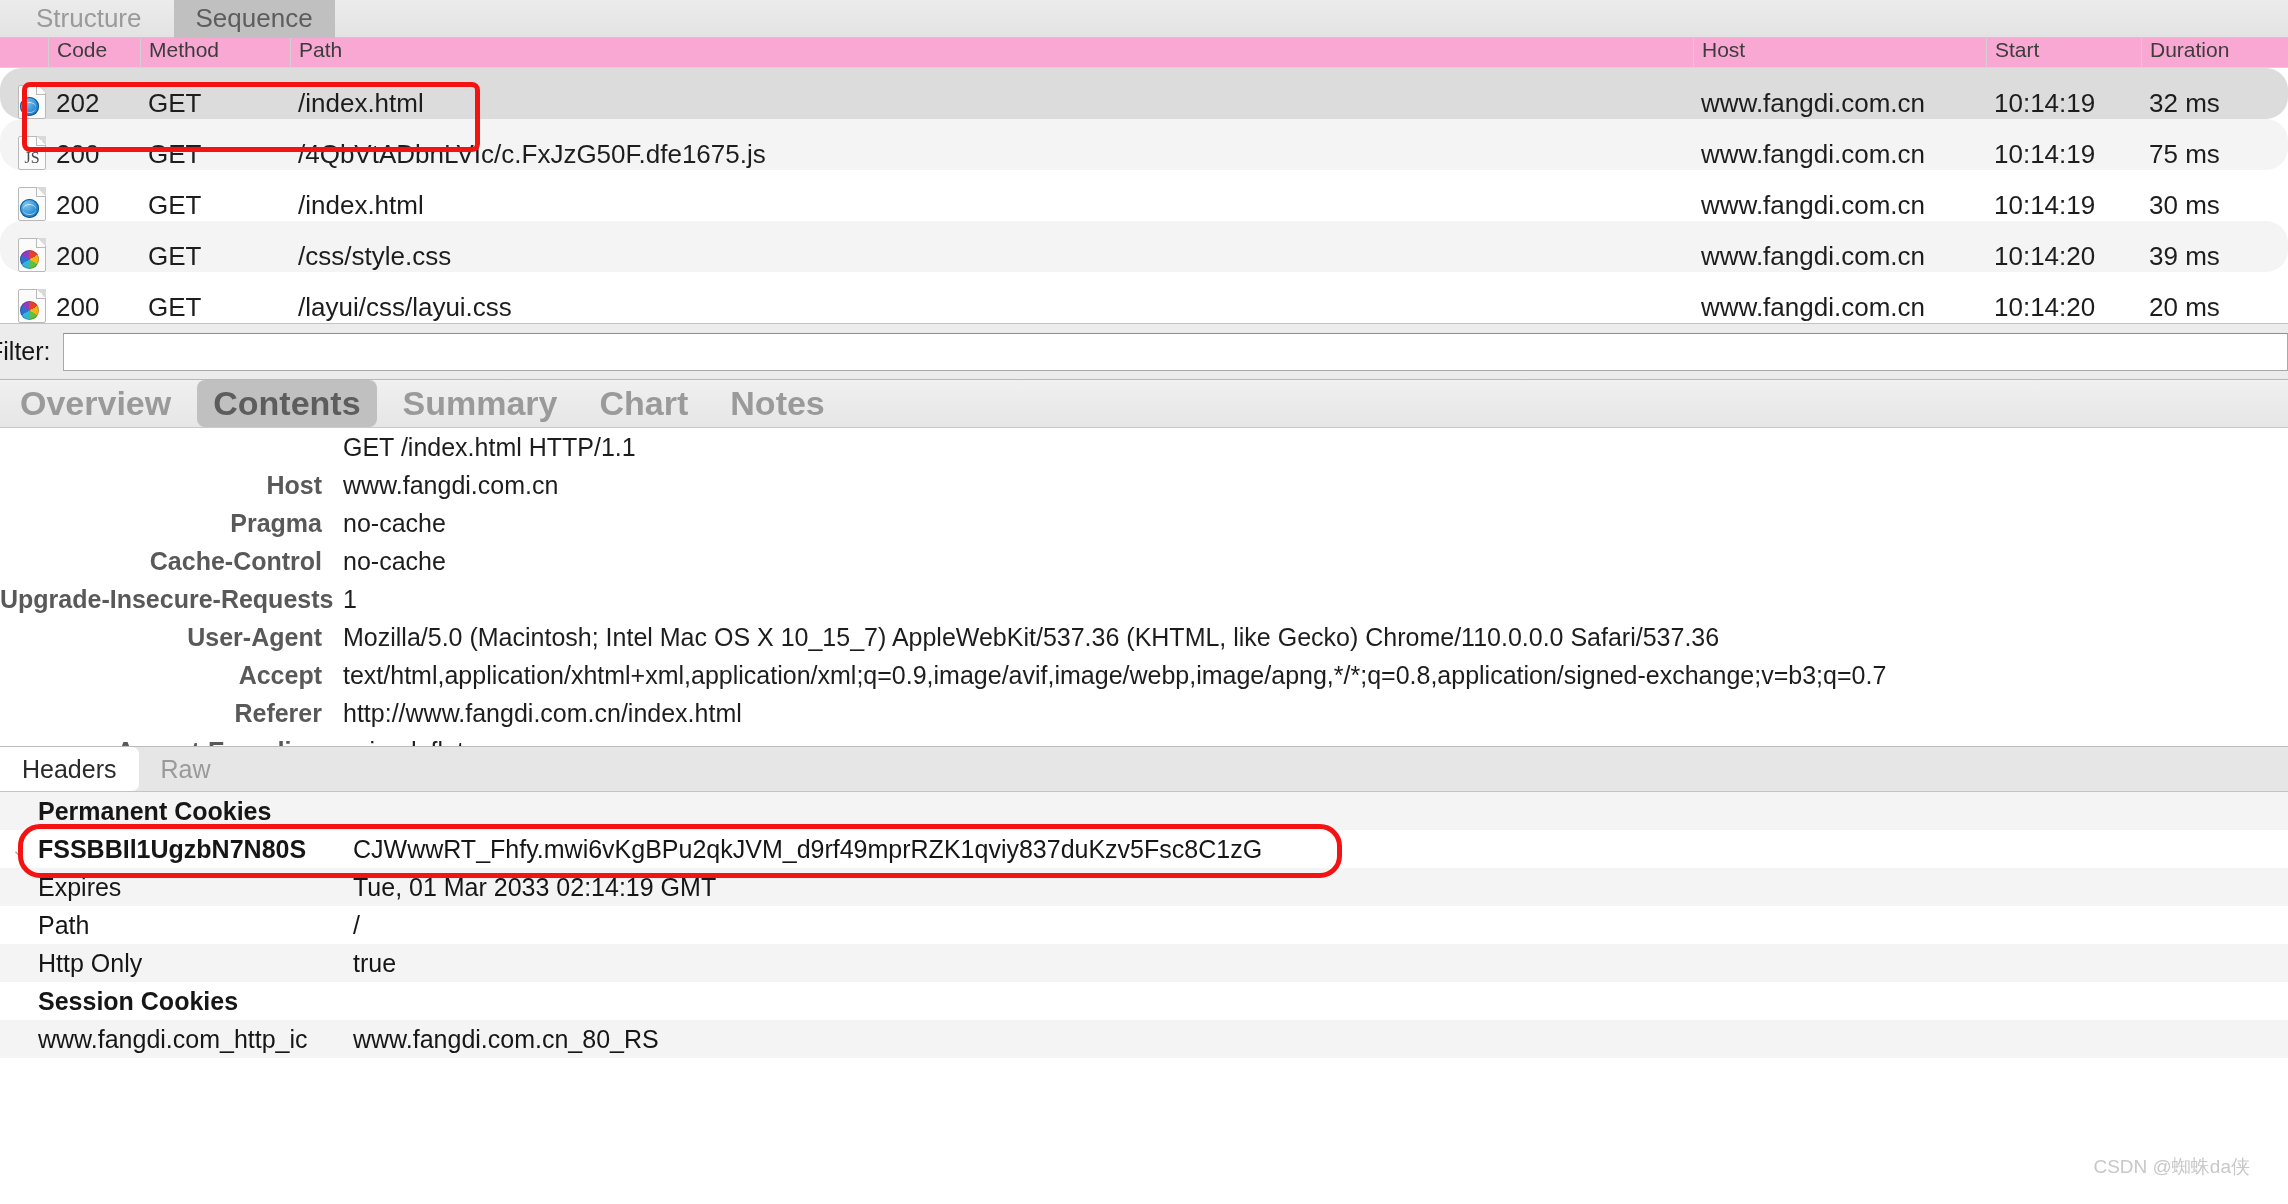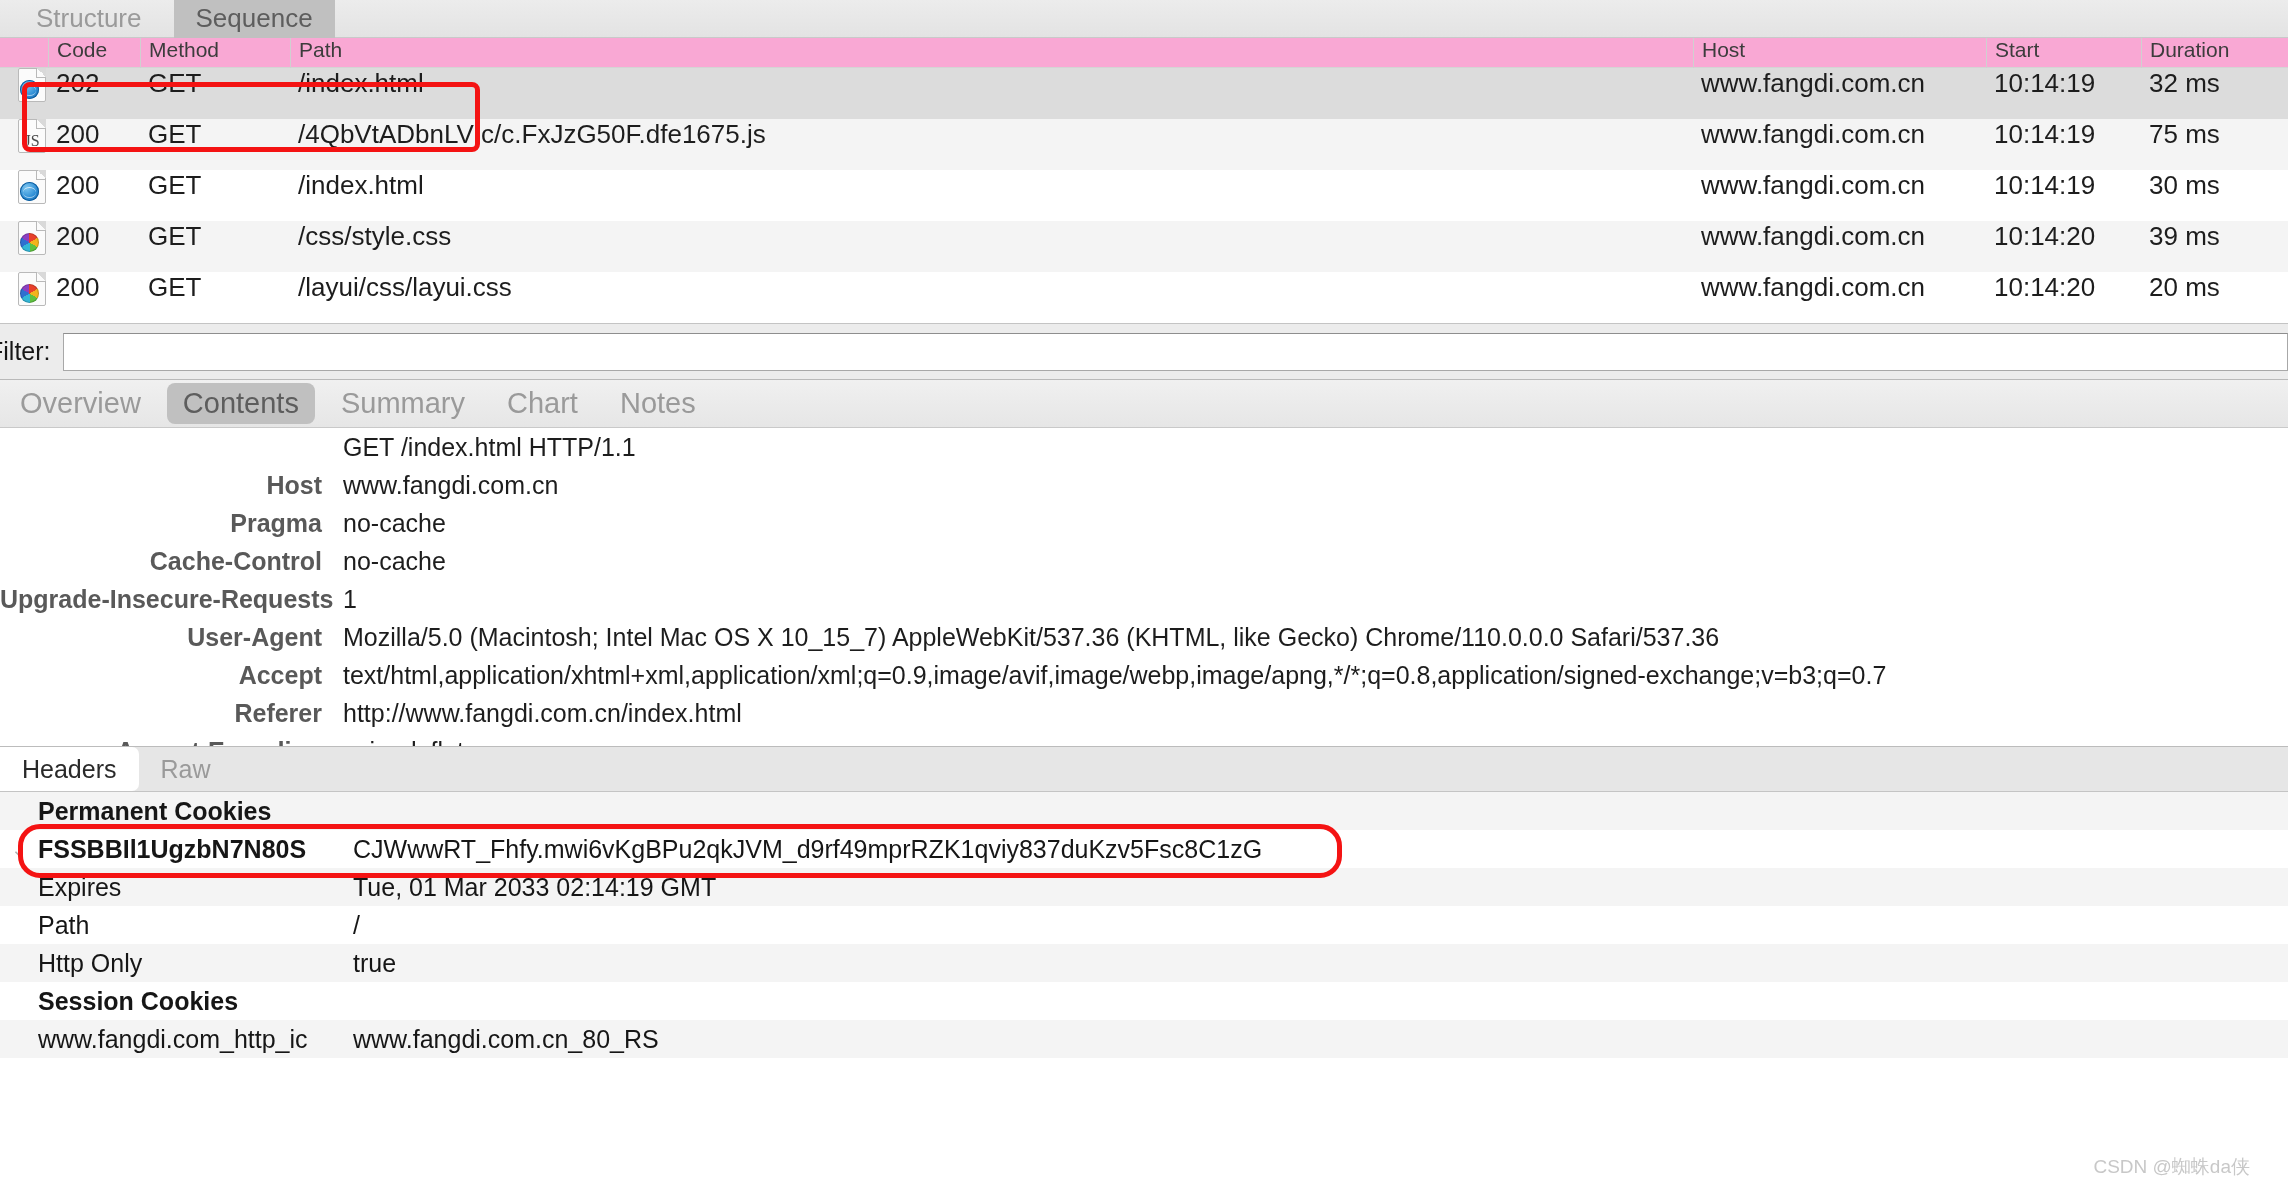--- a/index.html
+++ b/index.html
@@ -67,24 +67,25 @@
   .col-code  { width: 92px; flex: 0 0 92px; }
   .col-meth  { width: 150px; flex: 0 0 150px; }
   .col-path  { flex: 1 1 auto; min-width: 0; }
   .col-host  { width: 293px; flex: 0 0 293px; }
   .col-start { width: 155px; flex: 0 0 155px; }
   .col-dur   { width: 147px; flex: 0 0 147px; }
 
   .req-row {
     display: flex;
     height: 51px;
-    align-items: flex-start;
+    align-items: flex-end;
     font-size: 26px;
     color: #1d1d1d;
     box-sizing: border-box;
+    border-radius: 22px;
   }
   .req-row.odd  { background: #ffffff; }
   .req-row.even { background: #f4f4f4; }
   .req-row.selected { background: #dcdcdc; }
   .req-row .cell {
     padding-left: 8px;
     box-sizing: border-box;
     overflow: hidden;
     white-space: nowrap;
   }
@@ -188,21 +189,21 @@
   
   .detail-tabbar {
     height: 48px;
     background: linear-gradient(to bottom, #f0f0f0 0%, #e6e6e6 100%);
     border-bottom: 1px solid #c9c9c9;
     display: flex;
     align-items: center;
     padding-left: 4px;
     box-sizing: border-box;
   }
-  .detail-tabbar .seg-tab { font-size: 29px; padding: 4px 16px; }
+  .detail-tabbar .seg-tab { font-size: 34px; padding: 4px 16px; font-weight: bold; }
 
   
   .headers-panel {
     background: #ffffff;
     height: 318px;
     overflow: hidden;
     position: relative;
   }
   .hdr-row {
     display: flex;

